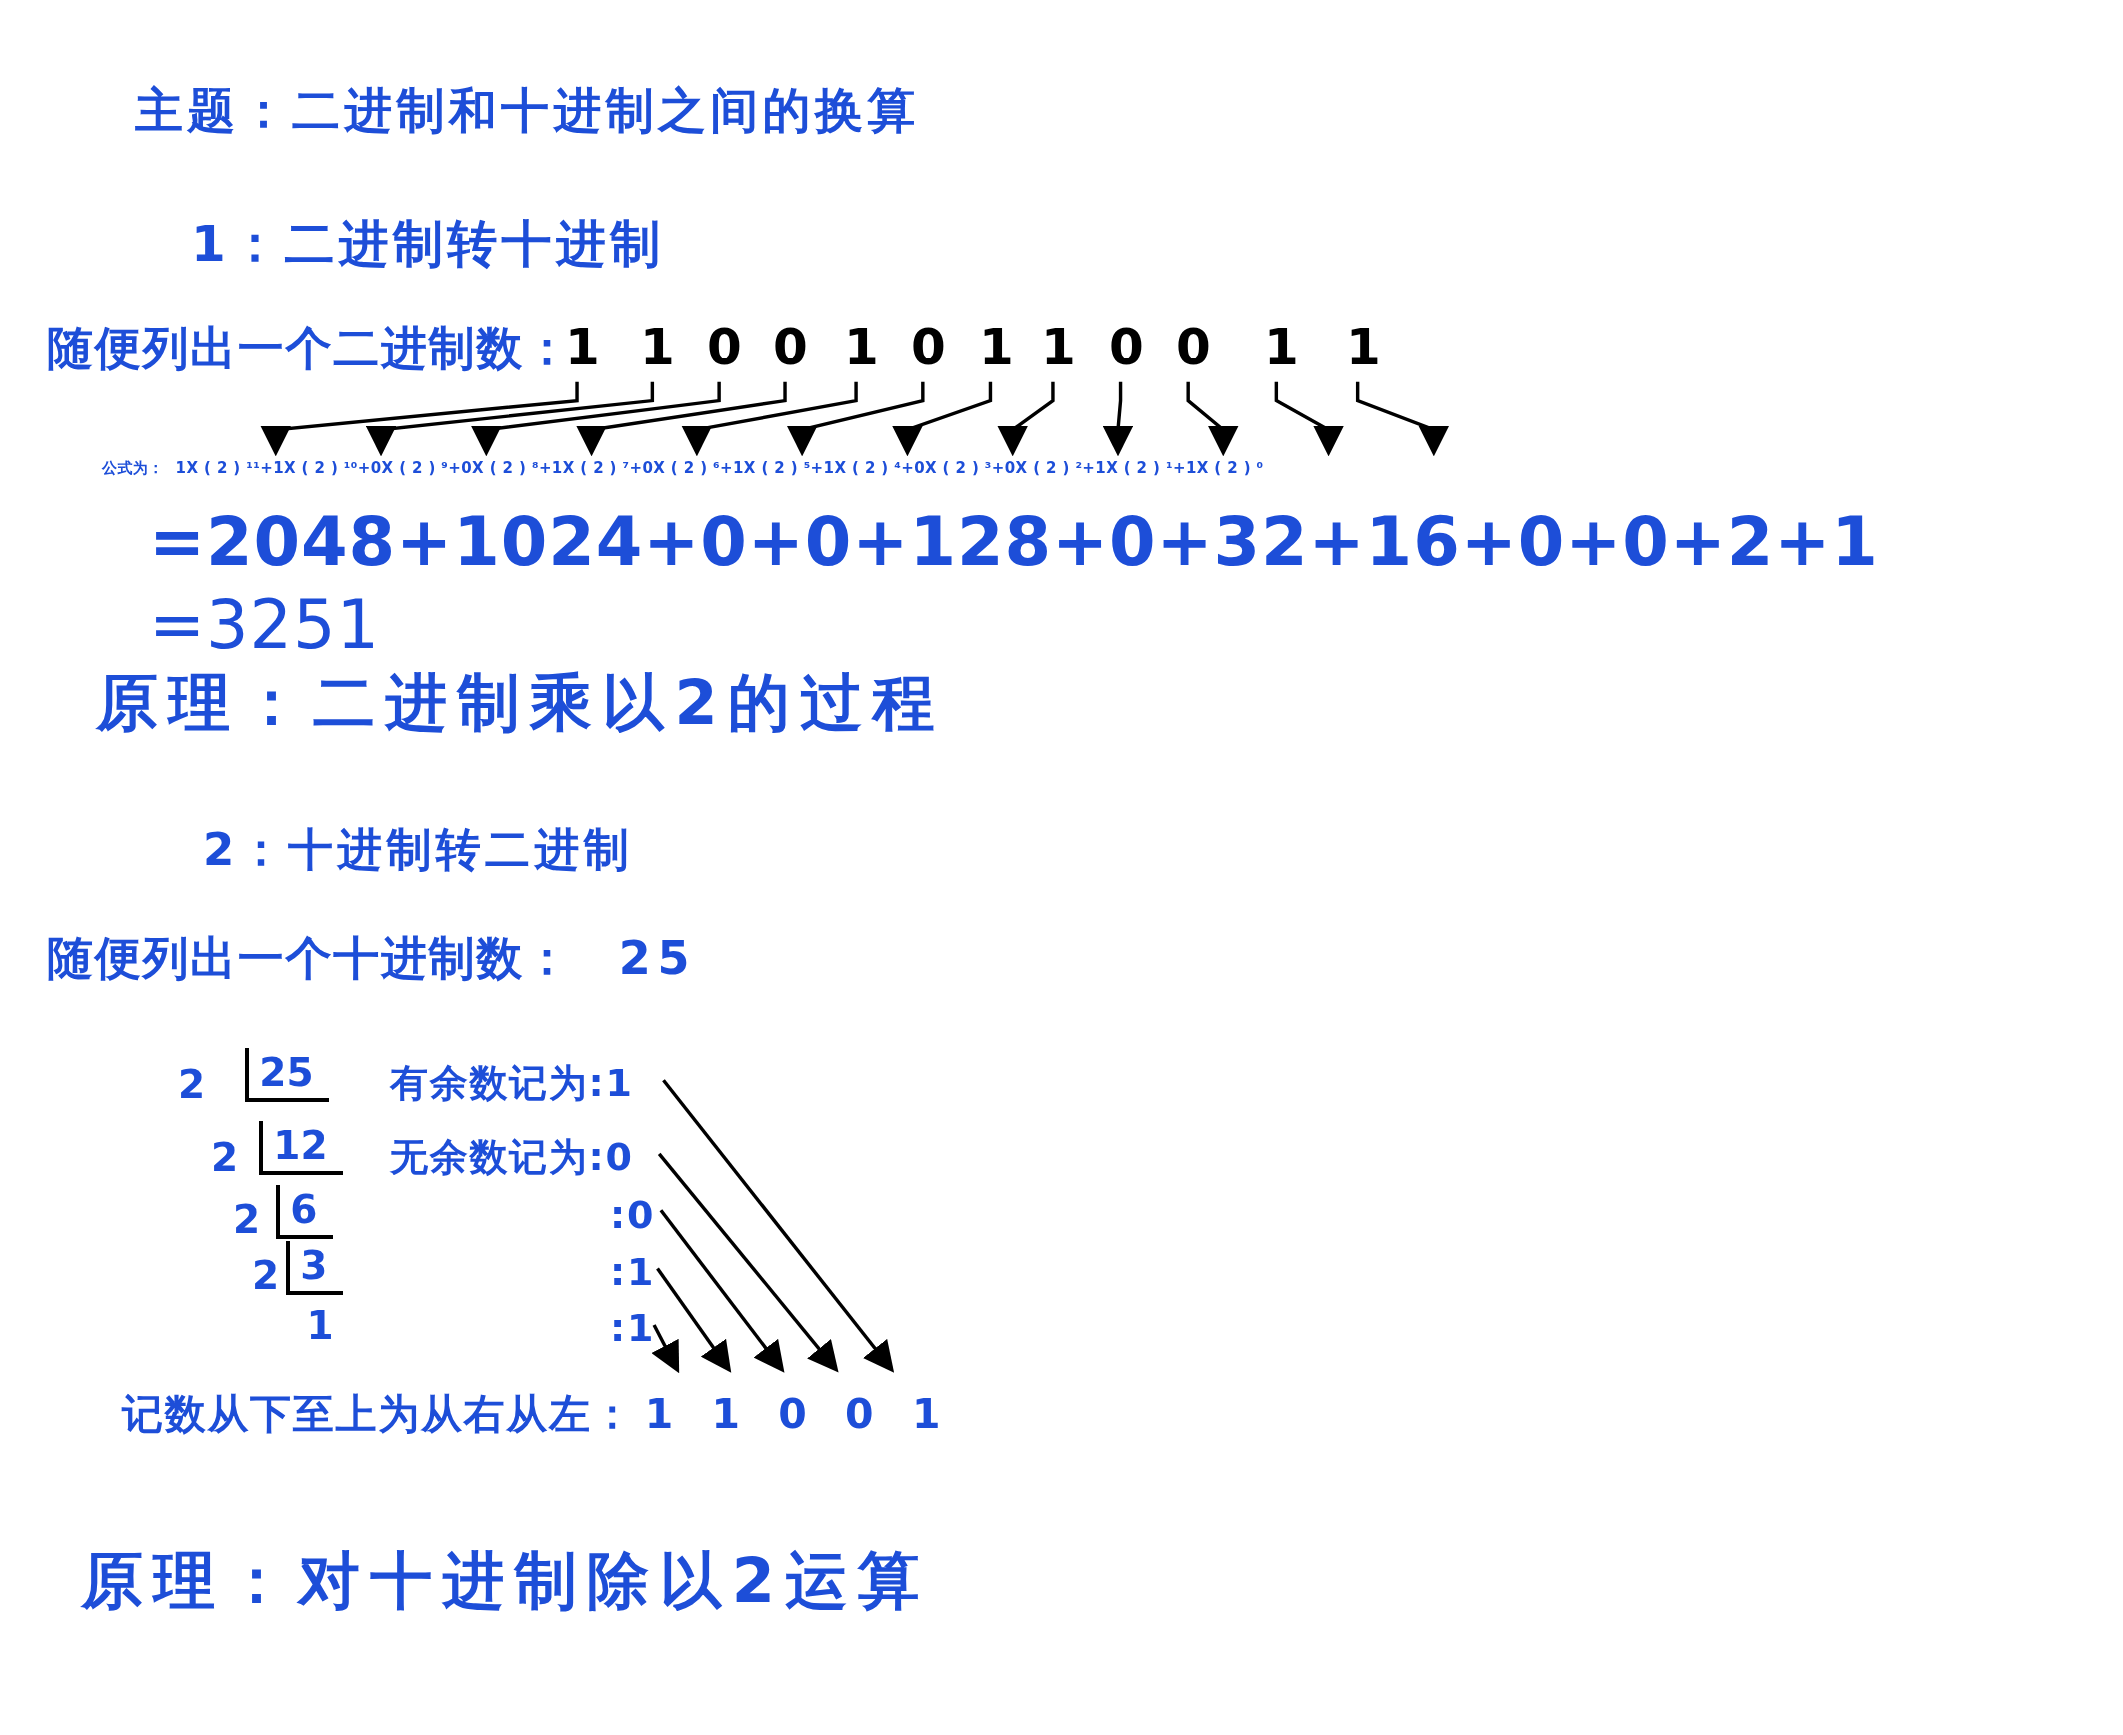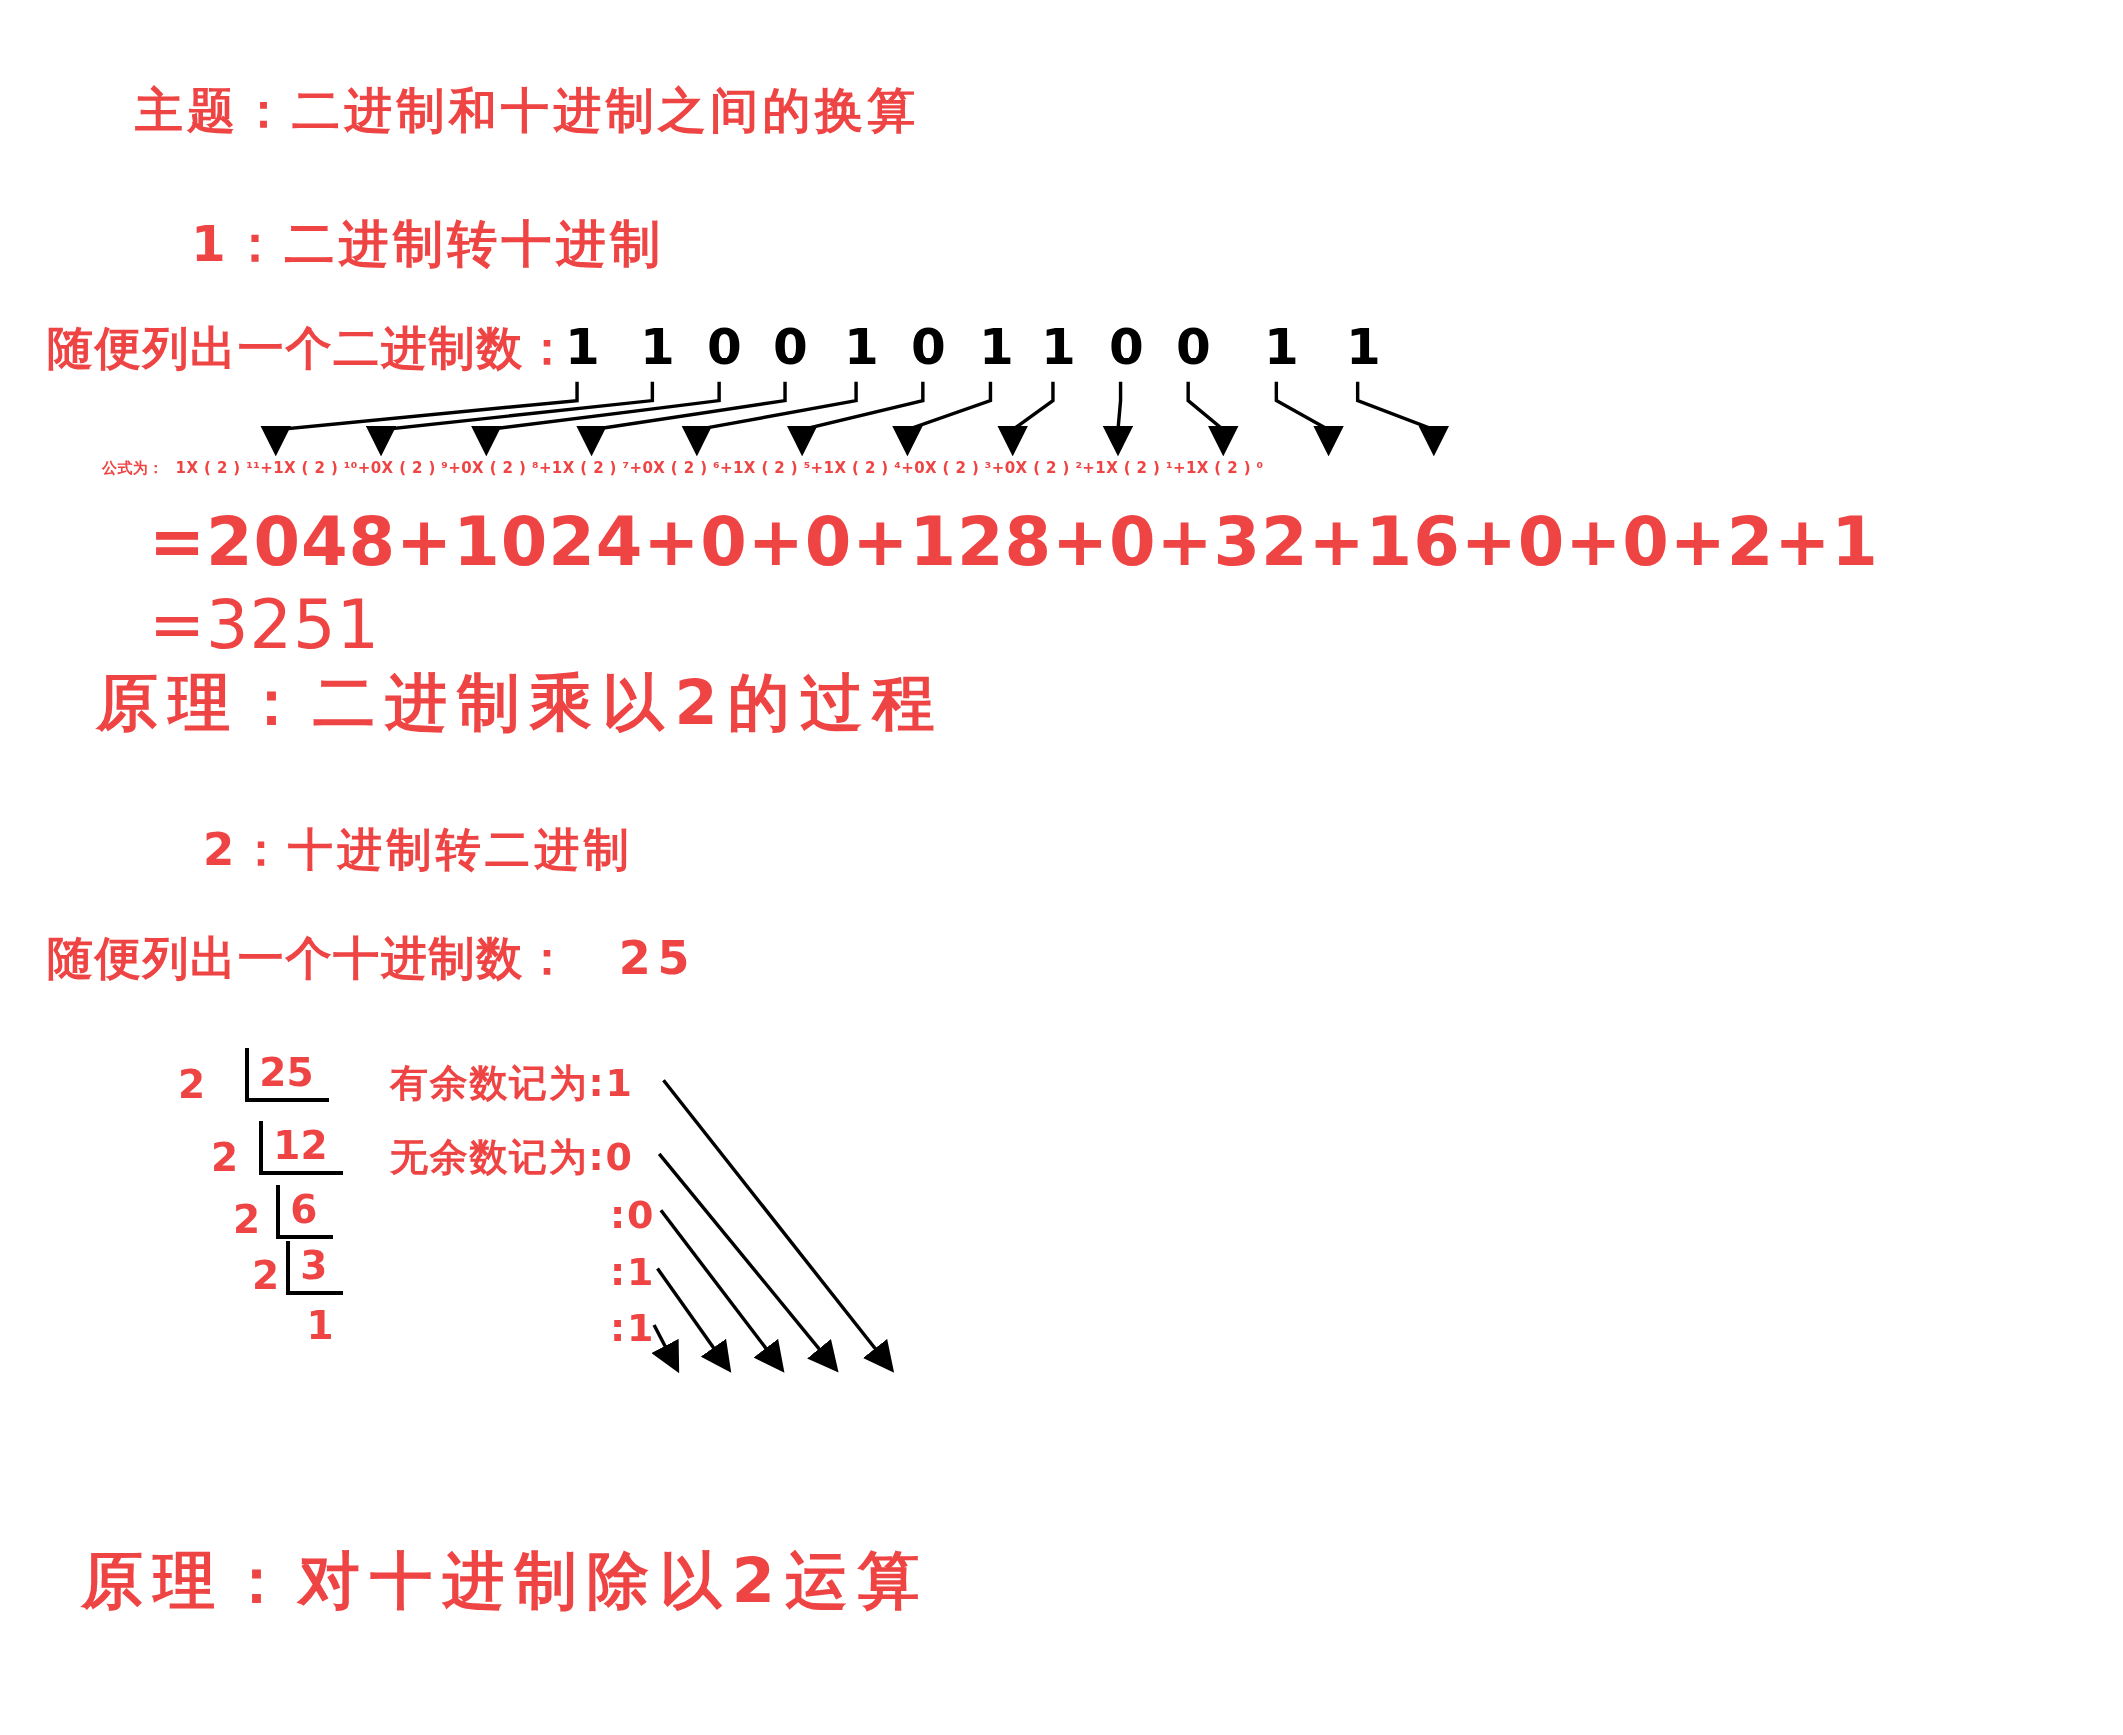--- a/index.html
+++ b/index.html
@@ -3,21 +3,21 @@
 <meta charset="utf-8">
 <style>
   * { margin:0; padding:0; box-sizing:border-box; }
   html,body { background:#ffffff; }
   body {
     width:2123px; height:1735px; position:relative;
     font-family:"DejaVu Sans","Liberation Sans",sans-serif;
     color:#000;
   }
   .canvas { position:absolute; left:0; top:0; width:2123px; height:1735px; background:#fff; overflow:hidden; }
-  .t { position:absolute; font-weight:bold; white-space:nowrap; color:#ef4444; }
+  .t { position:absolute; font-weight:bold; white-space:nowrap; color:#1d4ed8; }
   .title      { left:135px;  top:79px;   font-size:48px; letter-spacing:4.3px; }
   .s1-heading { left:191px;  top:211px;  font-size:50px; letter-spacing:4.3px; }
   .binary-label { left:47px; top:318px;  font-size:46px; letter-spacing:1.7px; }
   .digit { position:absolute; top:318px; font-size:50px; font-weight:bold; }
   .formula-line { left:102px; top:459px; font-size:15px; letter-spacing:0.4px; font-weight:bold; }
   .formula-line .flabel { margin-right:12px; }
   .expansion  { left:149px;  top:503px;  font-size:67px; font-weight:900; letter-spacing:0.9px; }
   .result     { left:149px;  top:586px;  font-size:67px; font-weight:400; letter-spacing:0.9px;text-align:right; }
   .principle  { font-size:62px; letter-spacing:10.3px; font-weight:900; }
   .p1 { left:81px; top:661px;margin-left:15px; }
@@ -107,17 +107,20 @@
   <span class="t dd" style="left:276px; top:1185px">6</span>
   <span class="t note" style="left:610px; top:1193px">:0</span>
 
   <span class="t dv" style="left:252px; top:1253px">2</span>
   <span class="t dd" style="left:286px; top:1241px">3</span>
   <span class="t note" style="left:610px; top:1250px">:1</span>
 
   <span class="t dd nb" style="left:298px; top:1301px">1</span>
   <span class="t note" style="left:610px; top:1306px">:1</span>
 
+  <div class="t result2">
+    <span>记数从下至上为从右从左：</span><span class="res-digits">1 1 0 0 1</span>
+  </div>
 
   <div class="t principle p2">原理：对十进制除以2运算</div>
 
 </div>
 
 
 </body></html>

